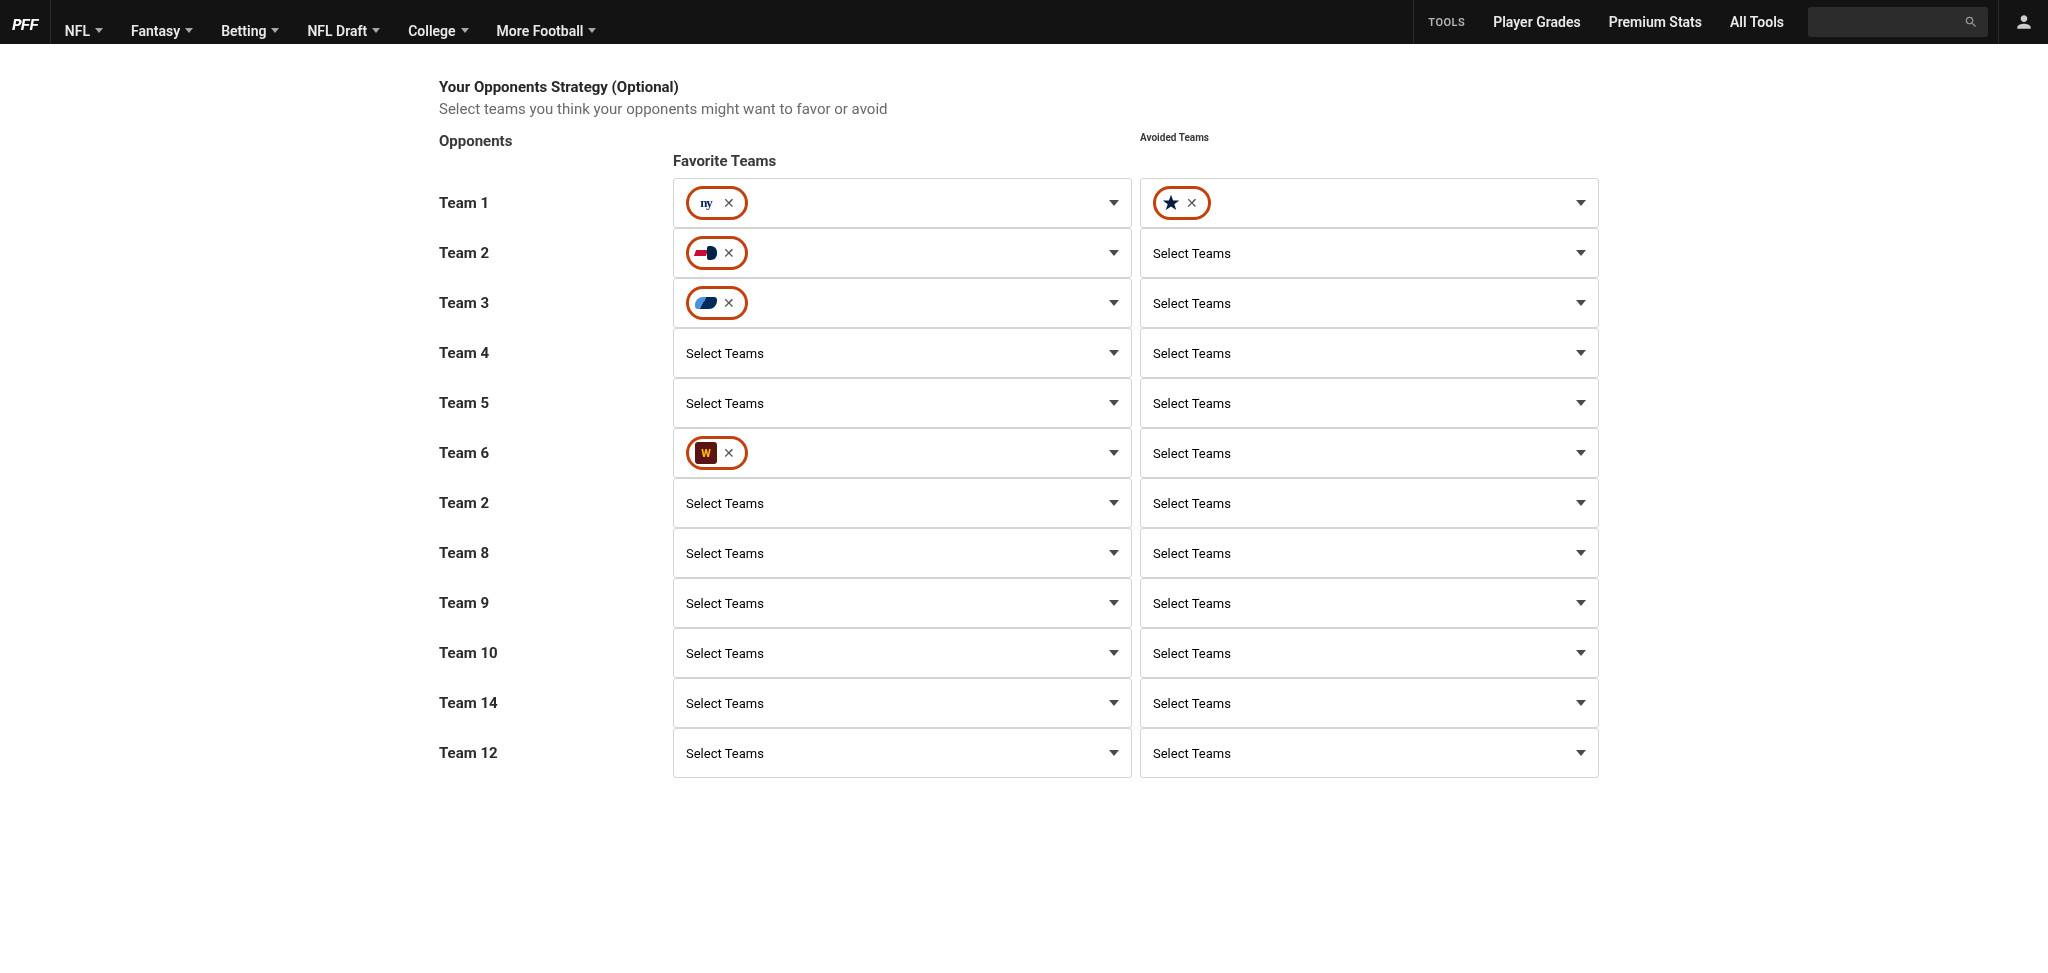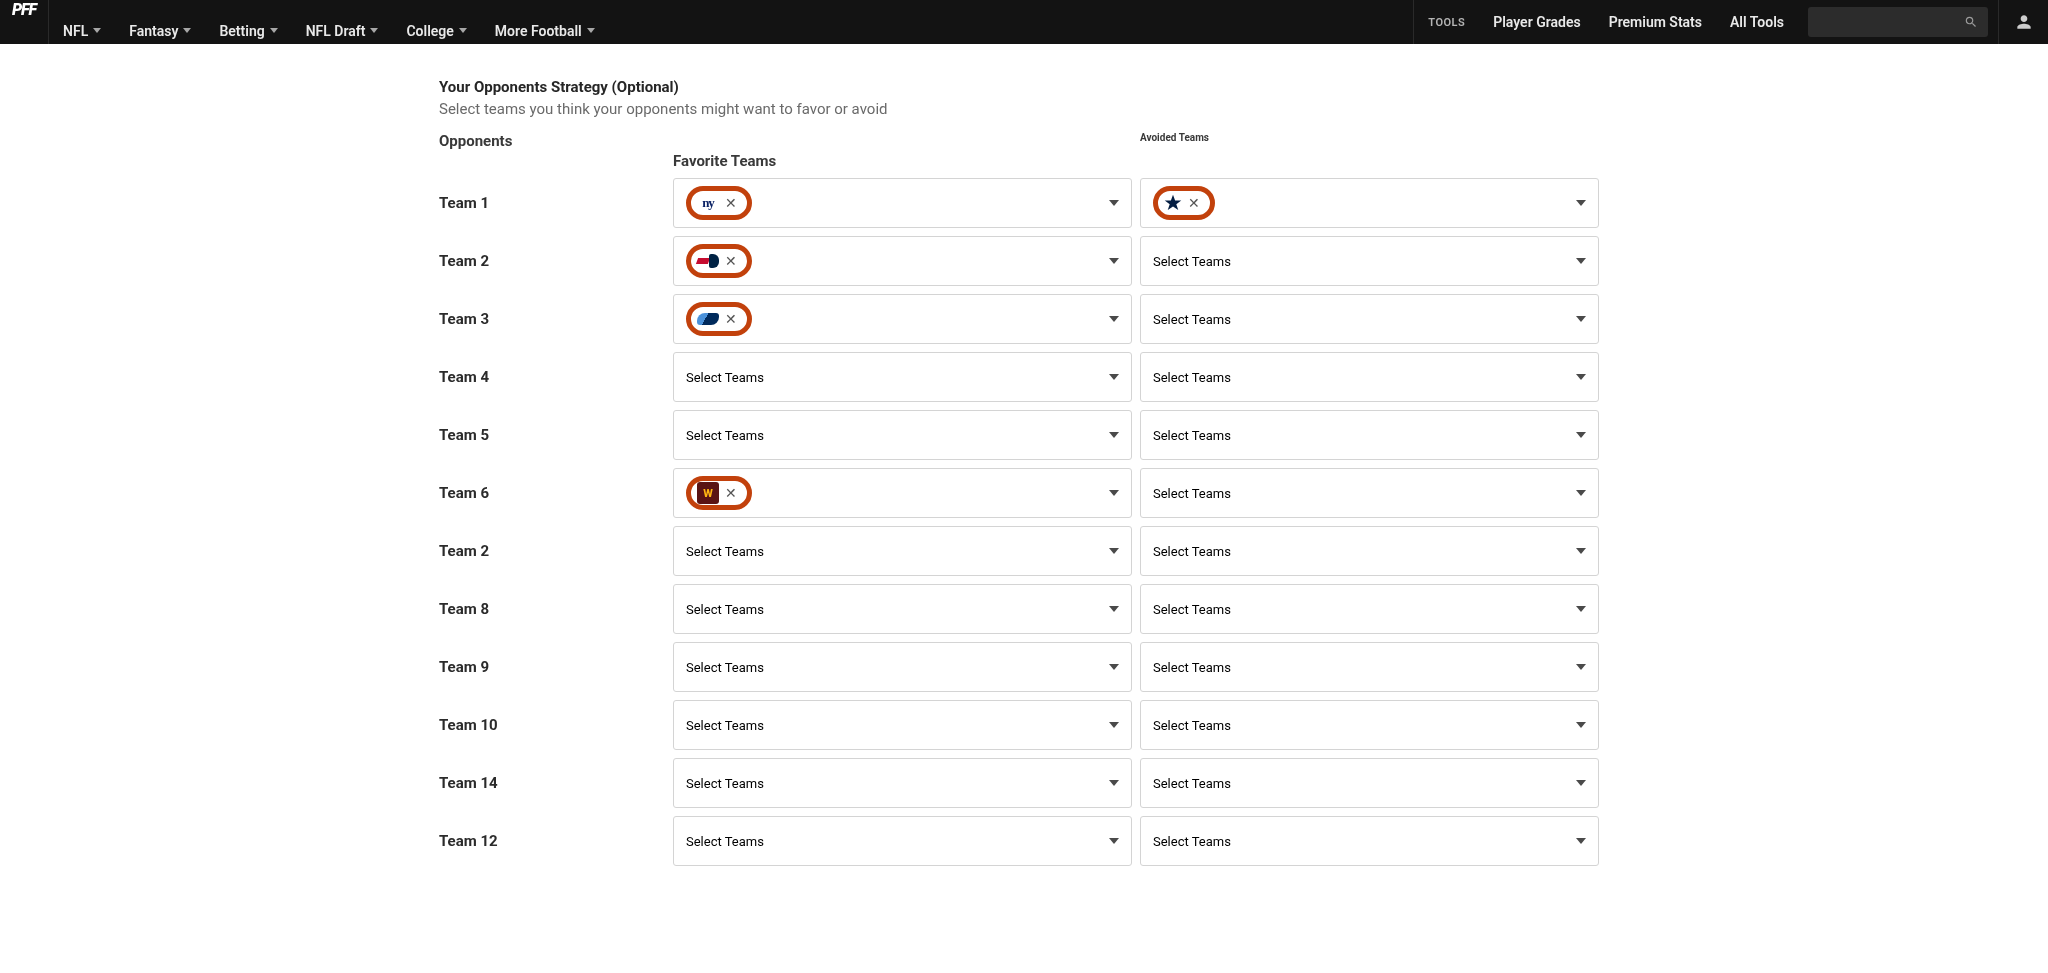--- a/index.html
+++ b/index.html
@@ -14,23 +14,24 @@
     display: flex;
     align-items: stretch;
     height: 44px;
     background: #131313;
     color: #e9e9e9;
     font-size: 14px;
     font-weight: 600;
   }
   .logo-box {
     display: flex;
-    align-items: flex-start;
-    padding: 0 12px;
+    align-items: flex-end;
+    padding: 9px 12px;
     border-right: 1px solid #2a2a2a;
+    font-family: Liberation Mono, monospace;
   }
   .logo {
     font-style: italic;
     font-weight: 900;
     font-size: 16px;
     letter-spacing: -1px;
     color: #fff;
   }
   .nav-left { display: flex; align-items: stretch; margin-top: 17px; }
   .nav-item {
@@ -115,21 +116,21 @@
     display: flex;
     margin-bottom: 8px;
   }
   .col-opp { width: 234px; font-size: 15px; font-weight: 700; }
   .col-fav { width: 467px; font-size: 15px; font-weight: 700; margin-top: 20px; }
   .col-avd { width: 467px; font-size: 10px; font-weight: 700; }
 
   .team-row {
     display: flex;
     align-items: center;
-    margin-bottom: 8px;
+    margin-bottom: 0;
   }
   .team-label {
     width: 234px;
     font-size: 15px;
     font-weight: 700;
     color: #2b2b2b;
   }
   .selector {
     width: 459px;
     margin-right: 8px;
@@ -150,21 +151,21 @@
     width: 0; height: 0;
     border-left: 5px solid transparent;
     border-right: 5px solid transparent;
     border-top: 6px solid #4a4a4a;
   }
   .chip-area { display: flex; align-items: center; gap: 6px; }
   .chip {
     display: flex;
     align-items: center;
     height: 34px;
-    border: 5px solid #c2410c;
+    border: 3px solid #c2410c;
     border-radius: 17px;
     padding: 0 10px 0 6px;
     gap: 6px;
     background: #fff;
   }
   .chip-logo {
     width: 22px; height: 22px;
     display: flex; align-items: center; justify-content: center;
     font-size: 12px; font-weight: 800;
   }

